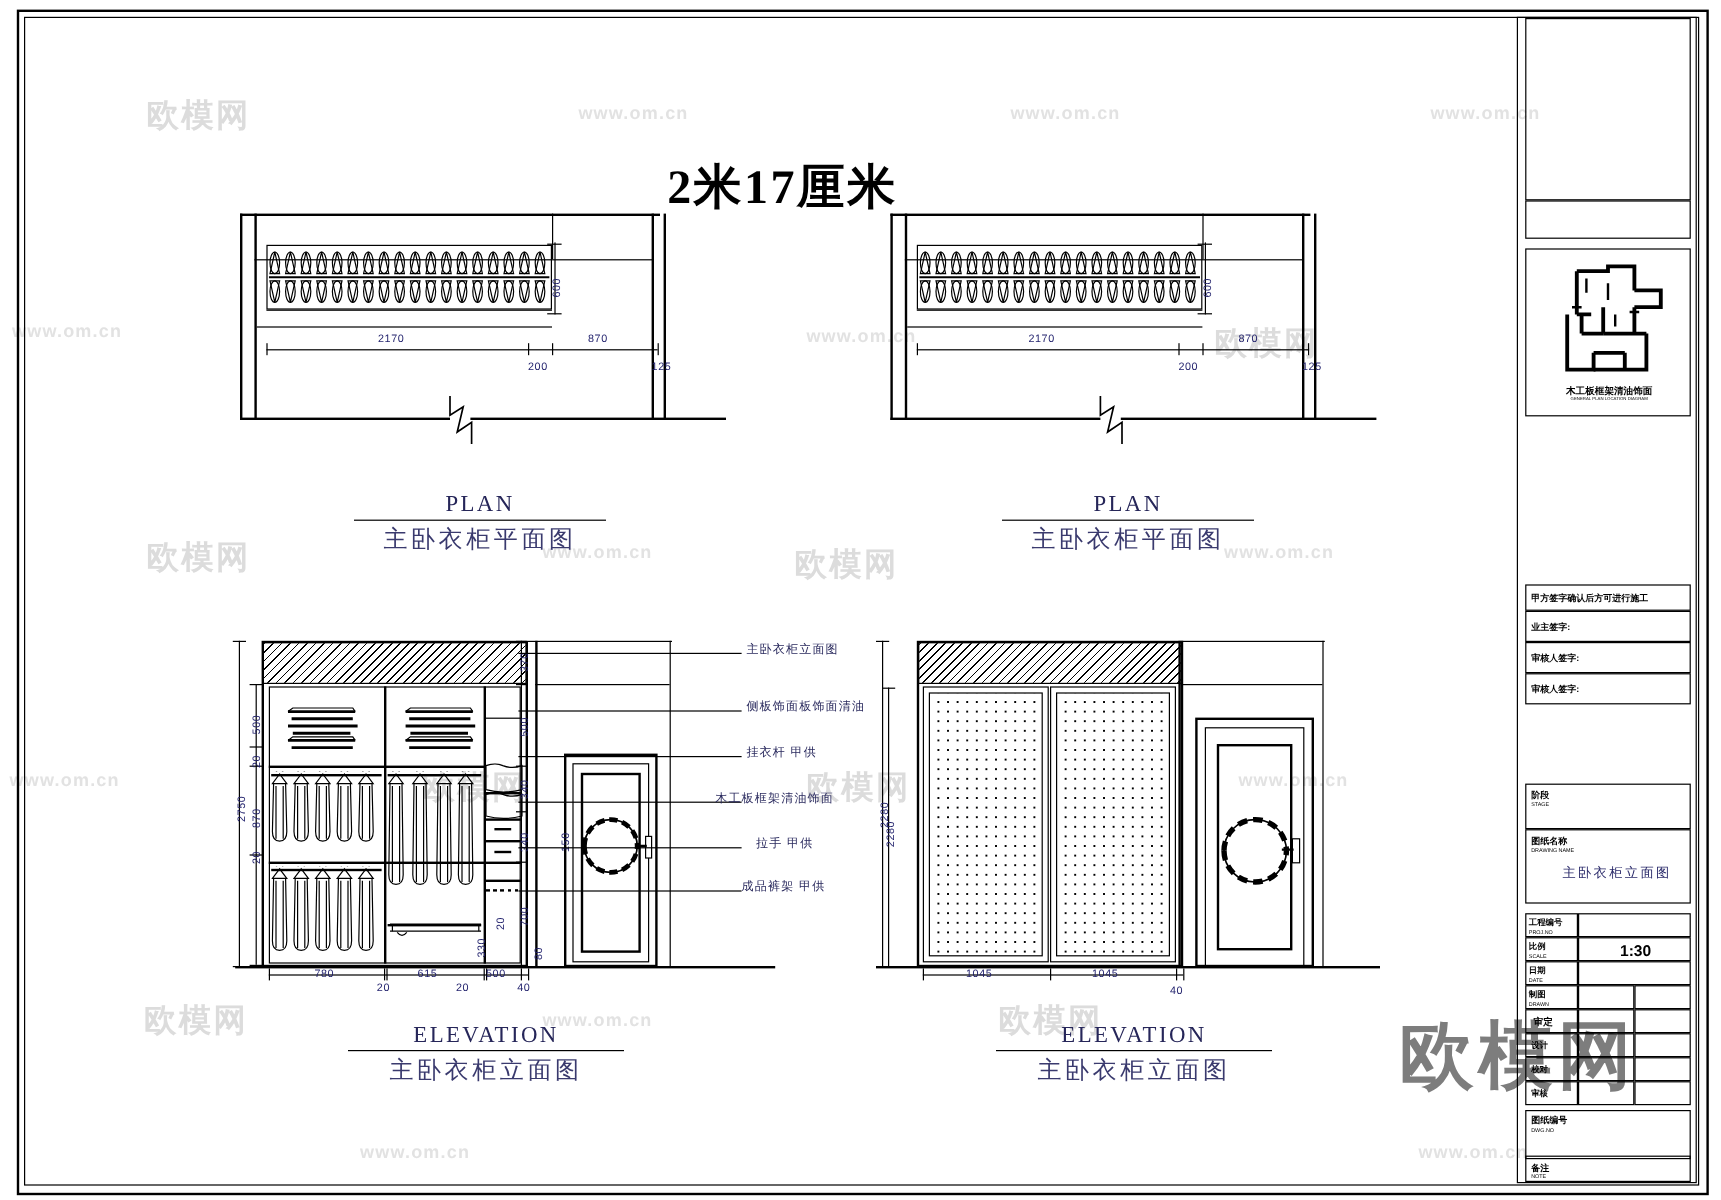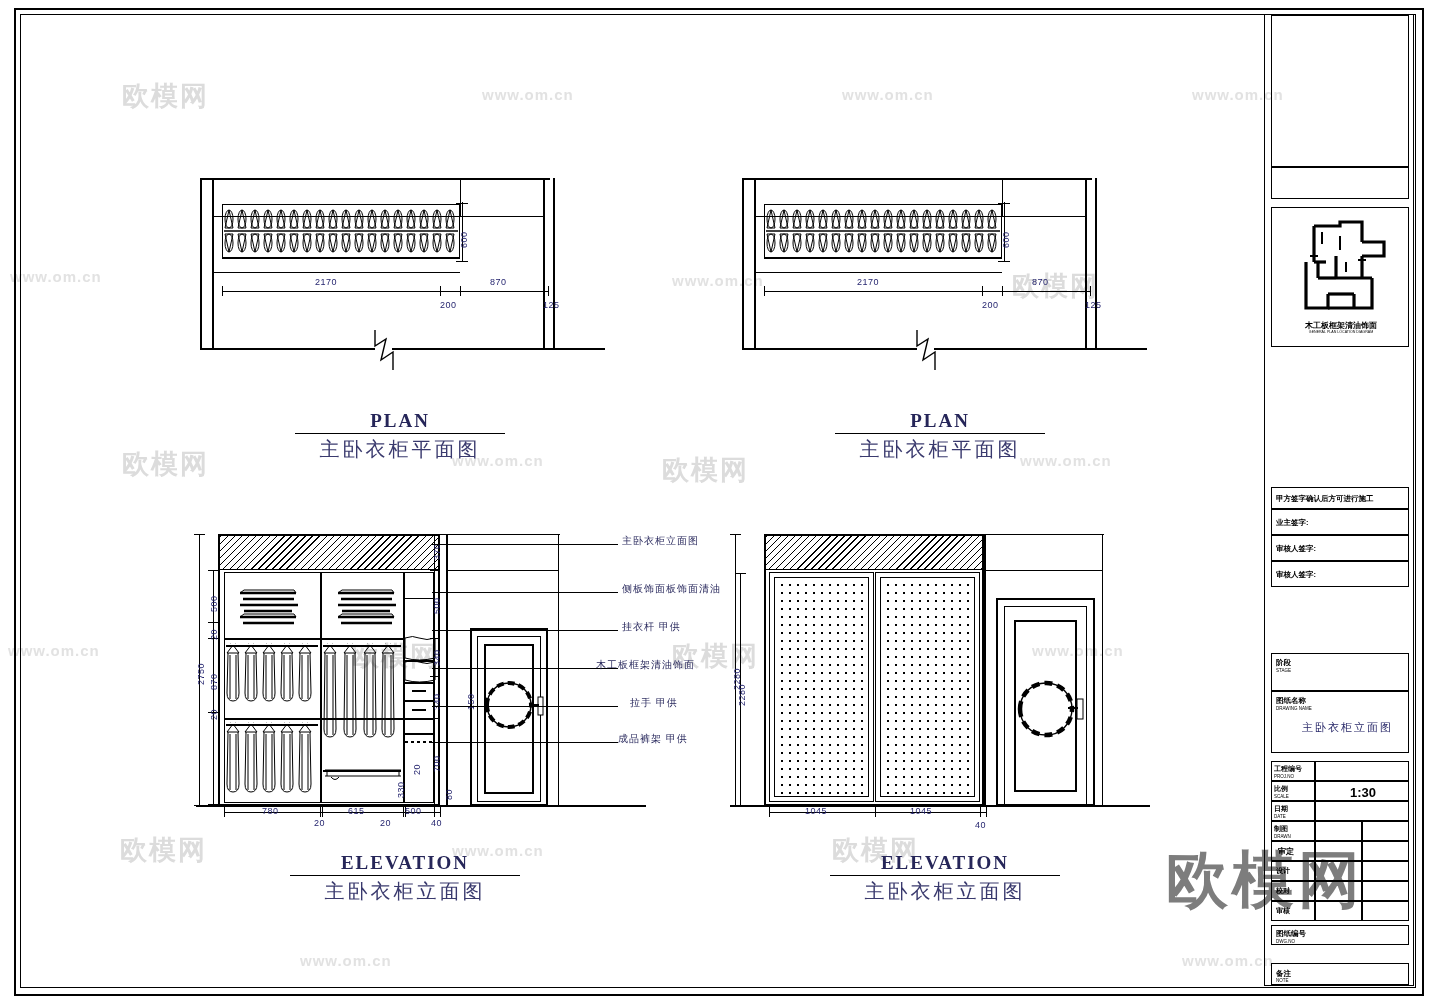--- a/index.html
+++ b/index.html
@@ -29,21 +29,21 @@
           color:#1f1f6b;letter-spacing:.5px;white-space:nowrap;}
   .dimtxt.rot{transform:rotate(-90deg);transform-origin:left top;}
 
   .hatch{position:absolute;box-sizing:border-box;border:1px solid #000;
      background:repeating-linear-gradient(135deg,#000 0 1px,transparent 1px 5px);}
   .dotfill{position:absolute;box-sizing:border-box;border:1px solid #000;
      background-image:radial-gradient(#000 0.8px, transparent 0.9px);
      background-size:8px 8px;background-position:3px 3px;}
 
   .caption{position:absolute;text-align:center;}
-  .caption .en{font-size:19px;letter-spacing:2px;color:#262659;font-family:"Liberation Serif",serif;font-weight:bold;}
+  .caption .en{font-size:19px;letter-spacing:2px;color:#262659;font-family:"Liberation Serif",serif;}
   .caption .rule{height:1px;background:#000;margin:1px 0 2px 0;}
   .caption .cn{font-size:20px;letter-spacing:3px;color:#3a3a6e;
                font-family:"Liberation Sans",sans-serif;}
 
   .bigtitle{position:absolute;font-size:40px;font-weight:bold;letter-spacing:2px;
             font-family:"Liberation Serif",serif;color:#000;}
 
   .noteline{position:absolute;height:1px;background:#000;}
   .notetxt{position:absolute;font-size:10px;font-family:"Liberation Sans",sans-serif;
            color:#2a2a5e;white-space:nowrap;letter-spacing:1px;}
@@ -86,20 +86,21 @@
   <div class="wm wm-cn" style="left:120px;top:832px;">欧模网</div>
   <div class="wm wm-en" style="left:452px;top:842px;">www.om.cn</div>
   <div class="wm wm-cn" style="left:832px;top:832px;">欧模网</div>
   <div class="wm wm-en" style="left:300px;top:952px;">www.om.cn</div>
   <div class="wm wm-en" style="left:1182px;top:952px;">www.om.cn</div>
   <div class="wm wm-big" style="left:1166px;top:838px;">欧模网</div>
 
   <div class="frame-outer"></div>
   <div class="frame-inner"></div>
 
+  <div class="bigtitle" style="left:556px;top:128px;">2米17厘米</div>
 
   <div>
 
     <div class="ln vln" style="left:200px;top:178px;width:2px;height:172px;"></div>
     <div class="ln vln" style="left:212px;top:178px;width:2px;height:172px;"></div>
     <div class="ln hln" style="left:200px;top:178px;width:350px;height:2px;"></div>
     <div class="ln hln" style="left:200px;top:348px;width:175px;height:2px;"></div>
     <div class="ln hln" style="left:392px;top:348px;width:213px;height:2px;"></div>
     <div class="ln vln" style="left:460px;top:178px;width:1px;height:38px;"></div>
     <div class="ln vln" style="left:543px;top:178px;width:2px;height:172px;"></div>
@@ -618,21 +619,21 @@
     </div>
     <div class="tbcell" style="left:50px;top:866px;width:47px;height:20px;"></div>
     <div class="tbcell" style="left:97px;top:866px;width:47px;height:20px;"></div>
 
     <div class="tbcell" style="left:6px;top:886px;width:44px;height:20px;">
       <div class="tblabel" style="left:4px;top:4px;font-size:7px;">审核</div>
     </div>
     <div class="tbcell" style="left:50px;top:886px;width:47px;height:20px;"></div>
     <div class="tbcell" style="left:97px;top:886px;width:47px;height:20px;"></div>
 
-    <div class="tbcell" style="left:6px;top:910px;width:138px;height:20px;">
+    <div class="tbcell" style="left:6px;top:910px;width:138px;height:41px;">
       <div class="tblabel" style="left:4px;top:3px;">图纸编号</div>
       <div class="tbsub" style="left:4px;top:13px;">DWG.NO</div>
       <div class="tbval" style="left:60px;top:16px;"></div>
     </div>
 
     <div class="tbcell" style="left:6px;top:948px;width:138px;height:22px;">
       <div class="tblabel" style="left:4px;top:5px;">备注</div>
       <div class="tbsub" style="left:4px;top:14px;">NOTE</div>
     </div>
   </div>

